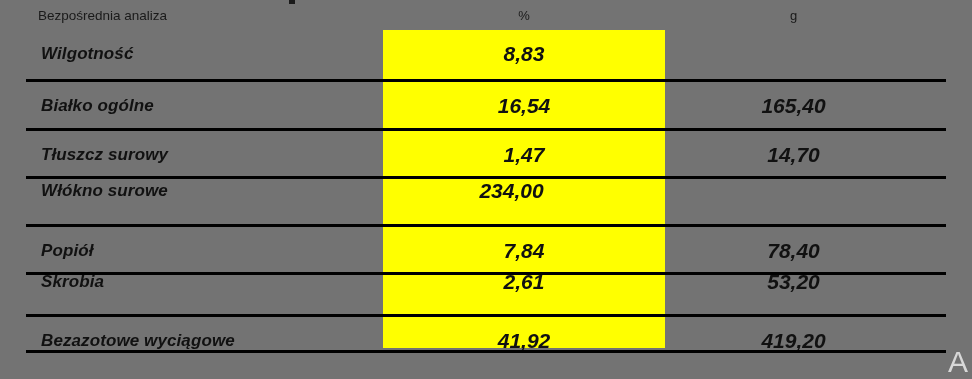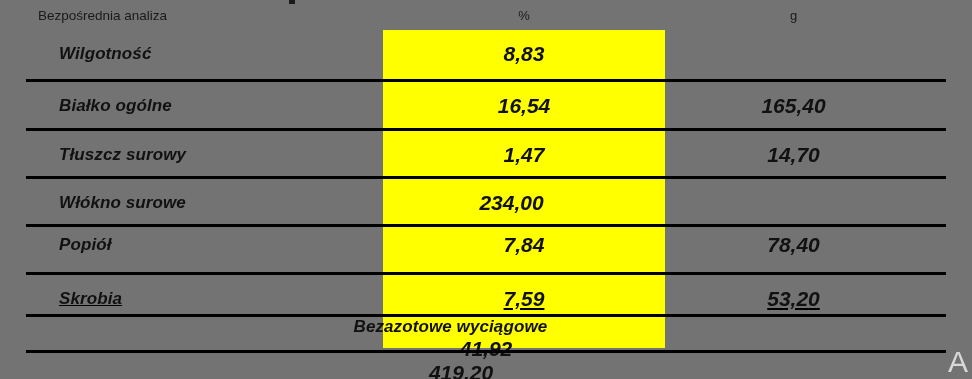--- a/index.html
+++ b/index.html
@@ -62,21 +62,21 @@
     height: 30px;
   }
 
   .data-row {
     height: 47px;
   }
 
   .cell-name {
     width: 383px;
     box-sizing: border-box;
-    padding-left: 59px;
+    padding-left: 41px;
     text-align: left;
   }
   .cell-pct {
     width: 282px;
     box-sizing: border-box;
     text-align: center;
   }
   .cell-g {
     width: 307px;
     box-sizing: border-box;
@@ -170,41 +170,41 @@
     </div>
     <div class="rule" style="top:128px;"></div>
 
     <div class="row data-row" style="top:131px;">
       <div class="cell-name">Tłuszcz surowy</div>
       <div class="cell-pct">1,47</div>
       <div class="cell-g">14,70</div>
     </div>
     <div class="rule" style="top:176px;"></div>
 
-    <div class="row data-row" style="top:179px;">
+    <div class="row data-row" style="top:167px;">
       <div class="cell-name">Włókno surowe</div>
       <div class="cell-g">234,00</div>
     </div>
     <div class="rule" style="top:224px;"></div>
 
-    <div class="row data-row" style="top:221px;">
+    <div class="row data-row" style="top:227px;">
       <div class="cell-name">Popiół</div>
       <div class="cell-pct">7,84</div>
       <div class="cell-g">78,40</div>
     </div>
     <div class="rule" style="top:272px;"></div>
 
-    <div class="row data-row" style="top:275px;text-decoration:underline;">
+    <div class="row data-row" style="top:258px;">
       <div class="cell-name">Skrobia</div>
-      <div class="cell-pct">7,59</div>
+      <div class="cell-pct">2,61</div>
       <div class="cell-g">53,20</div>
     </div>
     <div class="rule" style="top:314px;"></div>
 
-    <div class="row data-row" style="top:317px;flex-direction:column;">
+    <div class="row data-row" style="top:317px;">
       <div class="cell-name">Bezazotowe wyciągowe</div>
       <div class="cell-pct">41,92</div>
       <div class="cell-g">419,20</div>
     </div>
     <div class="rule last" style="top:350px;"></div>
 
   </div>
 
   <div class="watermark">A</div>
 

